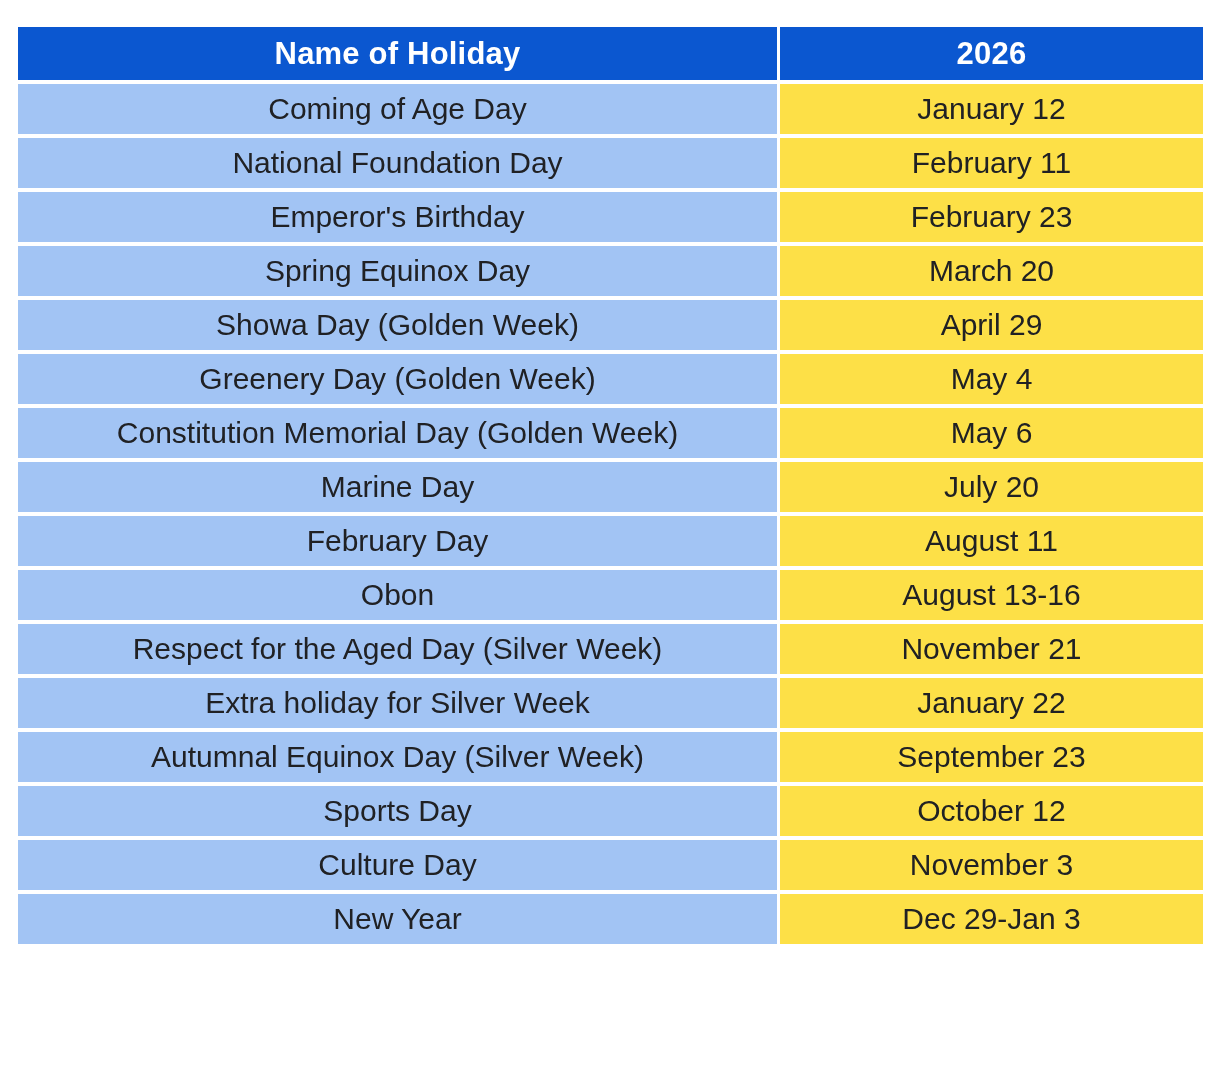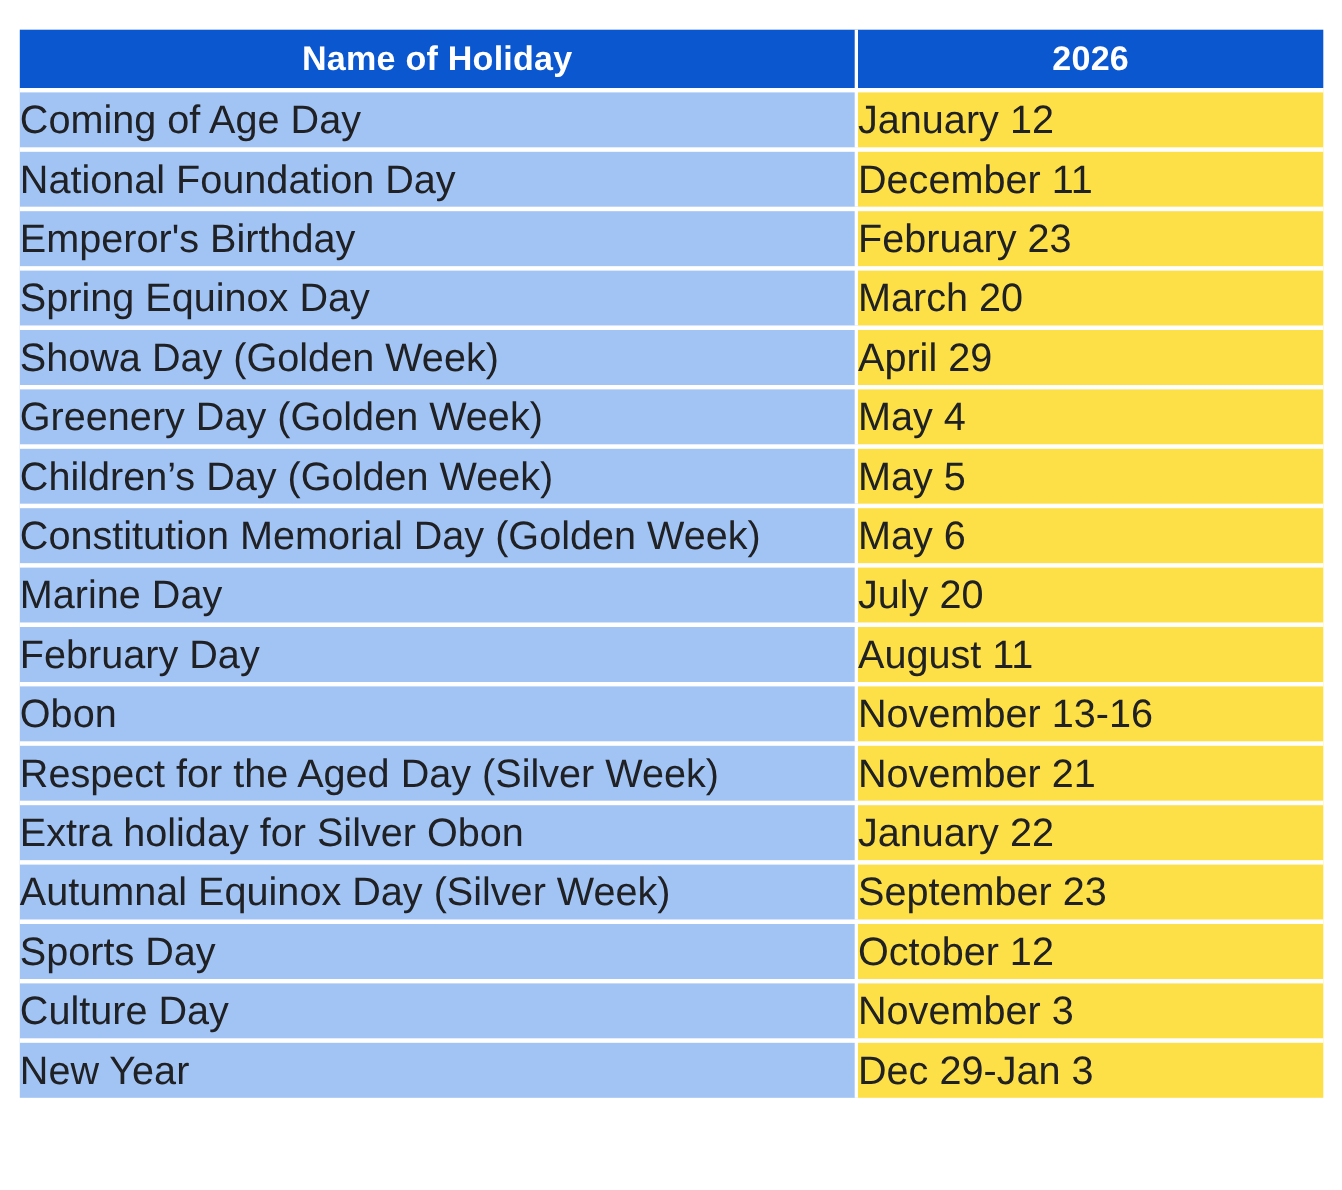--- a/index.html
+++ b/index.html
@@ -44,22 +44,22 @@
     border: 0;
     letter-spacing: 0.2px;
   }
   thead th.th-name {
     border-right: 3px solid #ffffff;
   }
 
   tbody td {
     height: 50px;
     padding: 0;
-    font-size: 36px;
-    text-align: left;
+    font-size: 30px;
+    text-align: center;
     vertical-align: middle;
     color: #202124;
     border-top: 4px solid #ffffff;
     border-bottom: 0;
     white-space: nowrap;
   }
 
   tbody td.cell-name {
     background: #A2C4F4;
     border-right: 3px solid #ffffff;
@@ -88,64 +88,60 @@
         <th class="th-year">2026</th>
       </tr>
     </thead>
     <tbody id="table-body">
     <tr>
           <td class="cell-name">Coming of Age Day</td>
           <td class="cell-date">January 12</td>
         </tr>
         <tr>
           <td class="cell-name">National Foundation Day</td>
-          <td class="cell-date">December 11</td>
+          <td class="cell-date">February 11</td>
         </tr>
         <tr>
           <td class="cell-name">Emperor's Birthday</td>
           <td class="cell-date">February 23</td>
         </tr>
         <tr>
           <td class="cell-name">Spring Equinox Day</td>
           <td class="cell-date">March 20</td>
         </tr>
         <tr>
           <td class="cell-name">Showa Day (Golden Week)</td>
           <td class="cell-date">April 29</td>
         </tr>
         <tr>
           <td class="cell-name">Greenery Day (Golden Week)</td>
           <td class="cell-date">May 4</td>
         </tr>
         <tr>
-          <td class="cell-name">Children’s Day (Golden Week)</td>
-          <td class="cell-date">May 5</td>
-        </tr>
-        <tr>
           <td class="cell-name">Constitution Memorial Day (Golden Week)</td>
           <td class="cell-date">May 6</td>
         </tr>
         <tr>
           <td class="cell-name">Marine Day</td>
           <td class="cell-date">July 20</td>
         </tr>
         <tr>
           <td class="cell-name">February Day</td>
           <td class="cell-date">August 11</td>
         </tr>
         <tr>
           <td class="cell-name">Obon</td>
-          <td class="cell-date">November 13-16</td>
+          <td class="cell-date">August 13-16</td>
         </tr>
         <tr>
           <td class="cell-name">Respect for the Aged Day (Silver Week)</td>
           <td class="cell-date">November 21</td>
         </tr>
         <tr>
-          <td class="cell-name">Extra holiday for Silver Obon</td>
+          <td class="cell-name">Extra holiday for Silver Week</td>
           <td class="cell-date">January 22</td>
         </tr>
         <tr>
           <td class="cell-name">Autumnal Equinox Day (Silver Week)</td>
           <td class="cell-date">September 23</td>
         </tr>
         <tr>
           <td class="cell-name">Sports Day</td>
           <td class="cell-date">October 12</td>
         </tr>

